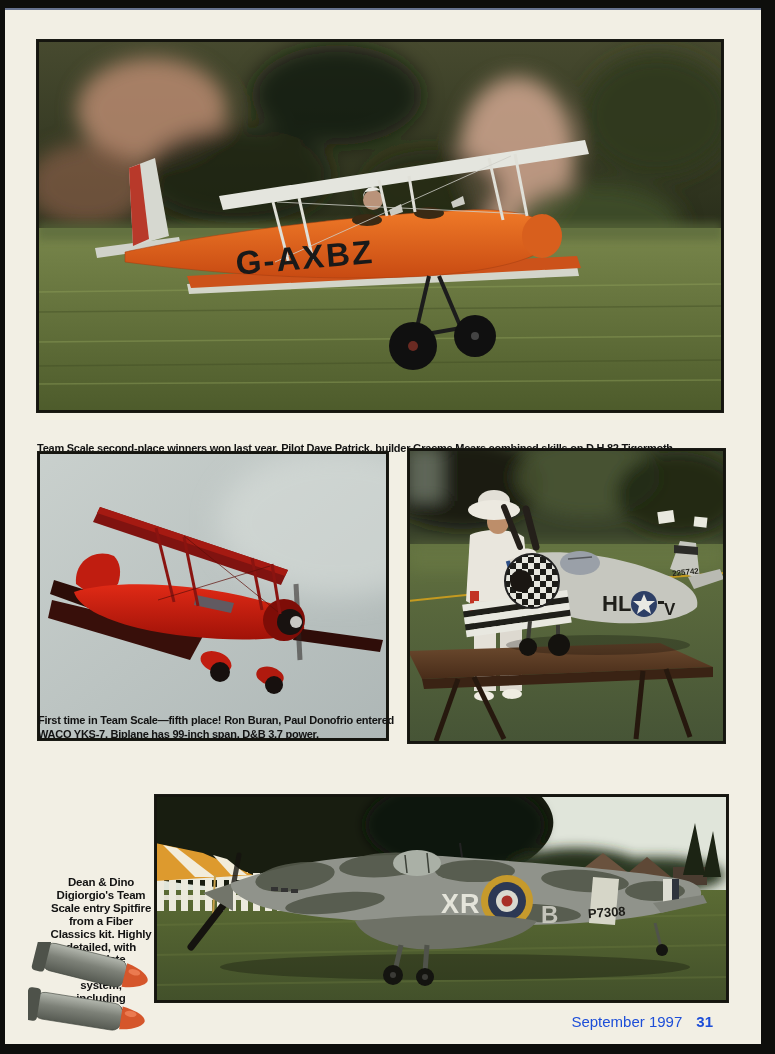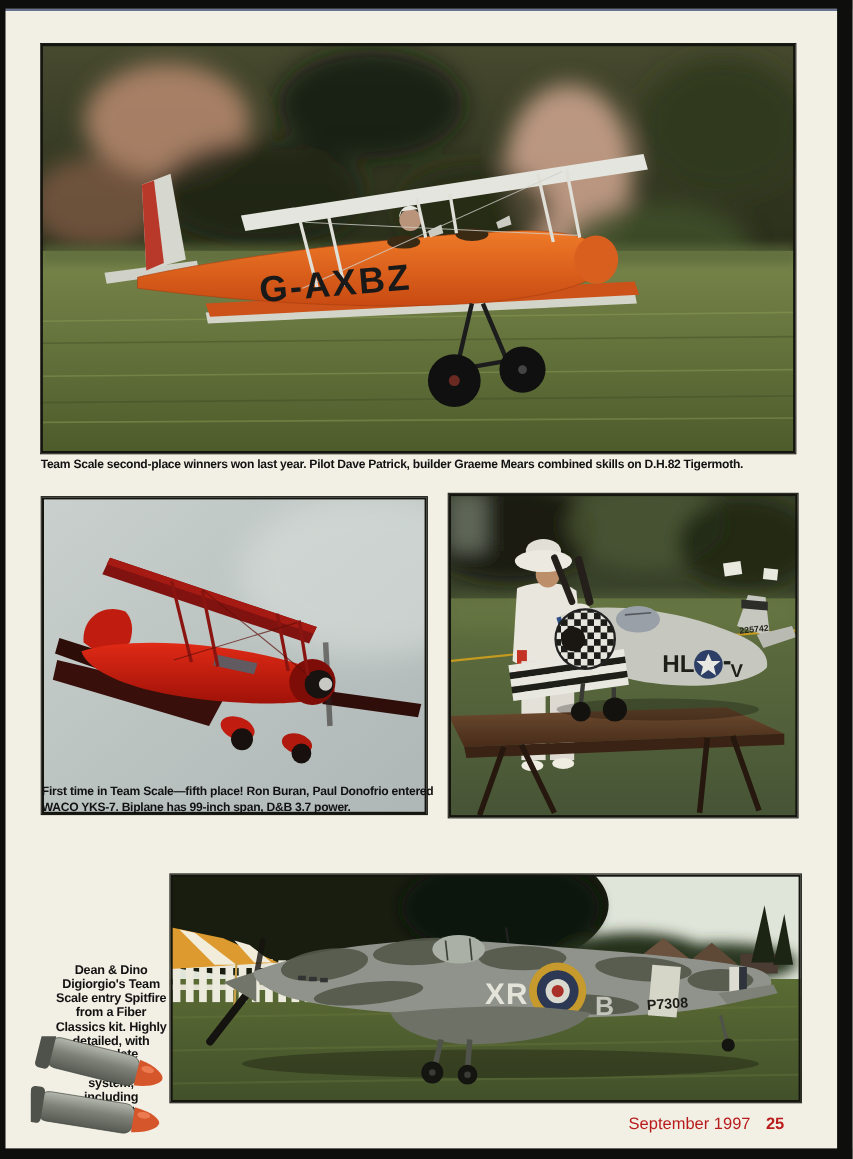--- a/index.html
+++ b/index.html
@@ -8,26 +8,26 @@
   .scan-edge{position:absolute;background:#0e0e0c;}
   .edge-top{left:0;top:0;width:775px;height:8px;}
   .edge-left{left:0;top:0;width:5px;height:1054px;}
   .edge-right{left:761px;top:0;width:14px;height:1054px;}
   .edge-bottom{left:0;top:1044px;width:775px;height:10px;}
   .edge-blue{position:absolute;left:0;top:8px;width:775px;height:2px;background:#44547a;opacity:.8;}
   .photo{position:absolute;background:#888;outline:1px solid #1b1b15;}
   .photo svg{display:block;}
   .caption{position:absolute;color:#121212;font-weight:bold;font-size:11px;line-height:14px;
            letter-spacing:-0.25px;}
-  .caption-wide{white-space:nowrap;}
+  .caption-wide{white-space:nowrap;margin-top:26px;}
   .caption-justify{text-align:justify;}
   .sidebar-text{position:absolute;left:34px;top:876px;width:134px;color:#121212;
       font-weight:bold;font-size:11.5px;line-height:12.9px;text-align:center;white-space:pre-line;
       letter-spacing:-0.2px;}
-  .footer{position:absolute;top:1013px;right:62px;font-size:15px;color:#b91c1c;display:flex;align-items:baseline;}
+  .footer{position:absolute;top:1013px;right:62px;font-size:15px;color:#1d4ed8;display:flex;align-items:baseline;}
   .footer .issue{font-weight:400;}
   .footer .pagenum{font-weight:bold;margin-left:14px;}
   .bullets{position:absolute;left:28px;top:942px;width:140px;height:96px;}
 </style>
 </head>
 <body>
 
 <div id="canvas">
 
   <div class="scan-edge edge-top"></div>
@@ -416,16 +416,16 @@
         <rect x="14" y="10" width="88" height="27" rx="9" fill="url(#b-body)" stroke="#3f433c" stroke-width=".6"></rect>
         <rect x="5" y="7" width="13" height="33" rx="4" fill="#4e524a"></rect>
         <path d="M 101,12 C 117,14 125,19 125,23 C 125,27 117,33 101,35 Z" fill="#d5562b"></path>
         <ellipse cx="110" cy="18" rx="6" ry="3" fill="#f0835a" opacity=".8"></ellipse>
       </g>
     </svg>
   </div>
 
   <div class="footer">
     <span class="issue">September 1997</span>
-    <span class="pagenum">25</span>
+    <span class="pagenum">31</span>
   </div>
 
 </div>
 
 </body></html>

